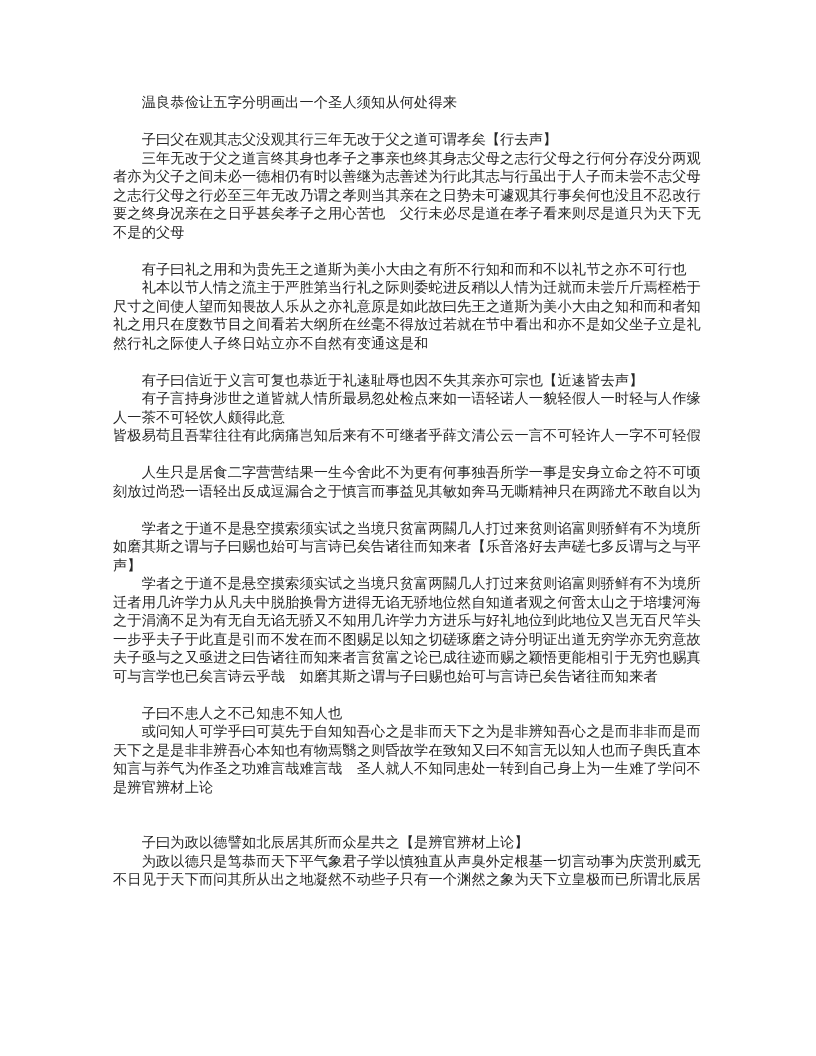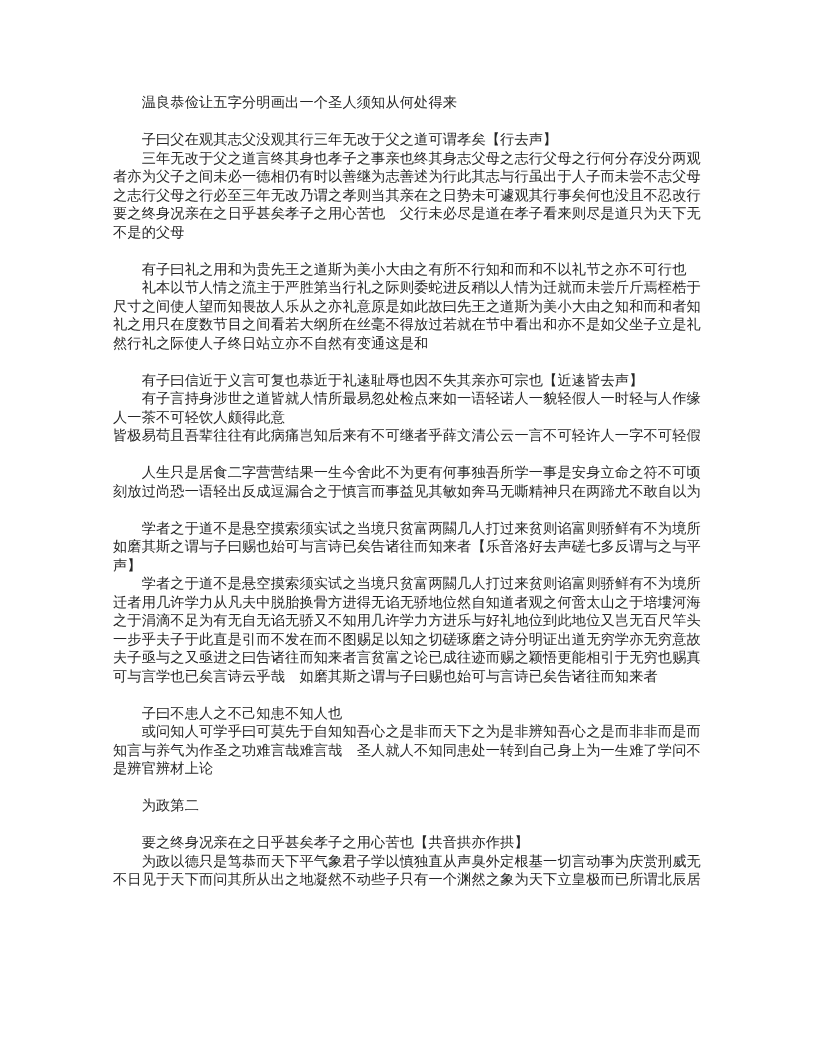--- a/index.html
+++ b/index.html
@@ -68,22 +68,22 @@
       <div class="line">声】</div>
       <div class="line">　　学者之于道不是悬空摸索须实试之当境只贫富两闗几人打过来贫则谄富则骄鲜有不为境所</div>
       <div class="line">迁者用几许学力从凡夫中脱胎换骨方进得无谄无骄地位然自知道者观之何啻太山之于培塿河海</div>
       <div class="line">之于涓滴不足为有无自无谄无骄又不知用几许学力方进乐与好礼地位到此地位又岂无百尺竿头</div>
       <div class="line">一步乎夫子于此直是引而不发在而不图赐足以知之切磋琢磨之诗分明证出道无穷学亦无穷意故</div>
       <div class="line">夫子亟与之又亟进之曰告诸往而知来者言贫富之论已成往迹而赐之颖悟更能相引于无穷也赐真</div>
       <div class="line">可与言学也已矣言诗云乎哉　如磨其斯之谓与子曰赐也始可与言诗已矣告诸往而知来者</div>
       <div class="line blank"></div>
       <div class="line">　　子曰不患人之不己知患不知人也</div>
       <div class="line">　　或问知人可学乎曰可莫先于自知知吾心之是非而天下之为是非辨知吾心之是而非非而是而</div>
+      <div class="line">天下之是是非非辨吾心本知也有物焉翳之则昏故学在致知又曰不知言无以知人也而子舆氏直本</div>
       <div class="line">知言与养气为作圣之功难言哉难言哉　圣人就人不知同患处一转到自己身上为一生难了学问不</div>
       <div class="line">是辨官辨材上论</div>
       <div class="line blank"></div>
-      <div class="line">　　为政第二</div>
       <div class="line blank"></div>
-      <div class="line">　　要之终身况亲在之日乎甚矣孝子之用心苦也【共音拱亦作拱】</div>
+      <div class="line">　　子曰为政以德譬如北辰居其所而众星共之【是辨官辨材上论】</div>
       <div class="line">　　为政以德只是笃恭而天下平气象君子学以慎独直从声臭外定根基一切言动事为庆赏刑威无</div>
       <div class="line">不日见于天下而问其所从出之地凝然不动些子只有一个渊然之象为天下立皇极而已所谓北辰居</div>
     </div>
 </div>
 
 </body></html>

